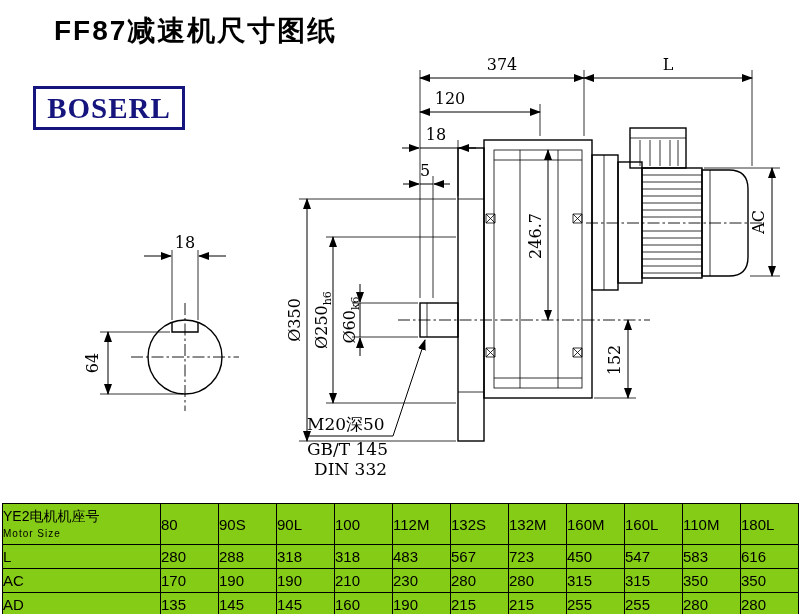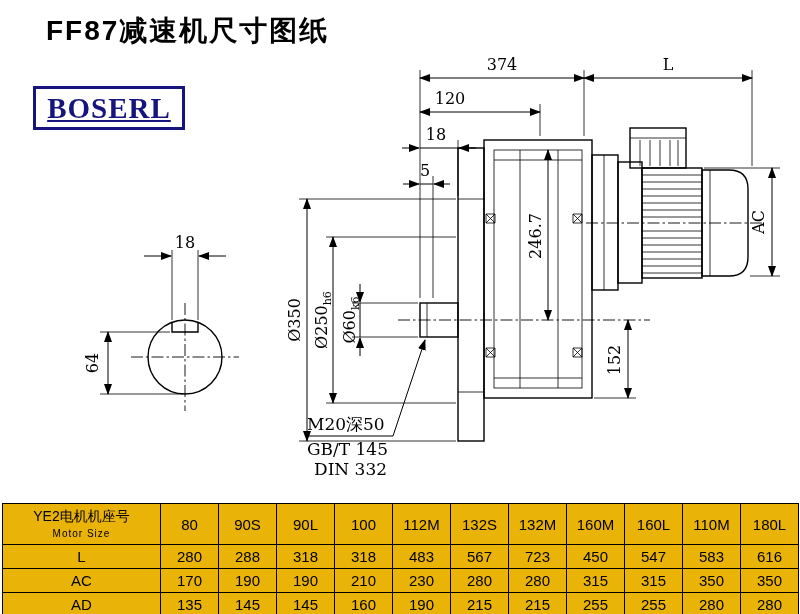--- a/index.html
+++ b/index.html
@@ -1,44 +1,44 @@
 <!DOCTYPE html>
 <html><head>
 <meta charset="utf-8">
 <style>
   html,body{margin:0;padding:0;}
   body{
     width:800px;height:614px;position:relative;background:#fff;overflow:hidden;
     font-family:"Liberation Sans","DejaVu Sans",sans-serif;color:#000;
   }
   .title{
-    position:absolute;left:46px;top:12px;font-size:28px;font-weight:bold;
+    position:absolute;left:54px;top:12px;font-size:28px;font-weight:bold;
     letter-spacing:2px;color:#000;white-space:nowrap;
   }
   .logo{
     position:absolute;left:33px;top:86px;width:146px;height:38px;
     border:3px solid #15157d;color:#15157d;background:#fff;
     font-family:"Liberation Serif","DejaVu Serif",serif;font-weight:bold;font-size:29px;
-    display:flex;align-items:center;justify-content:center;letter-spacing:1px;text-decoration:underline;
+    display:flex;align-items:center;justify-content:center;letter-spacing:1px;
   }
   svg.drawing{position:absolute;left:0;top:0;}
   .ol{fill:none;stroke:#000;stroke-width:1.4;}
   .thin{fill:none;stroke:#000;stroke-width:0.8;}
   .dim{fill:none;stroke:#000;stroke-width:1;}
   .cl{fill:none;stroke:#000;stroke-width:0.9;stroke-dasharray:12 3 2.5 3;}
   .dt{font:16px "DejaVu Serif","Liberation Serif",serif;fill:#000;}
   .nt{font:17px "DejaVu Serif","Liberation Serif",serif;fill:#000;}
   .sub{font-size:11px;}
   .size-table{
     position:absolute;left:2px;top:503px;width:796px;
     border-collapse:collapse;table-layout:fixed;font-size:15px;
   }
   .size-table td{
-    border:1px solid #000;text-align:center;vertical-align:middle;
-    padding:0;height:23px;background:#eab308;
+    border:1px solid #000;text-align:left;vertical-align:middle;
+    padding:0;height:23px;background:#84cc16;
   }
   .size-table tr.hrow td{height:40px;}
   .hdr-cn{font-size:14px;line-height:18px;}
   .hdr-en{font-size:10px;line-height:17px;letter-spacing:1px;}
 </style>
 </head>
 <body>
 
 <div class="title">FF87减速机尺寸图纸</div>
 <div class="logo">BOSERL</div>

